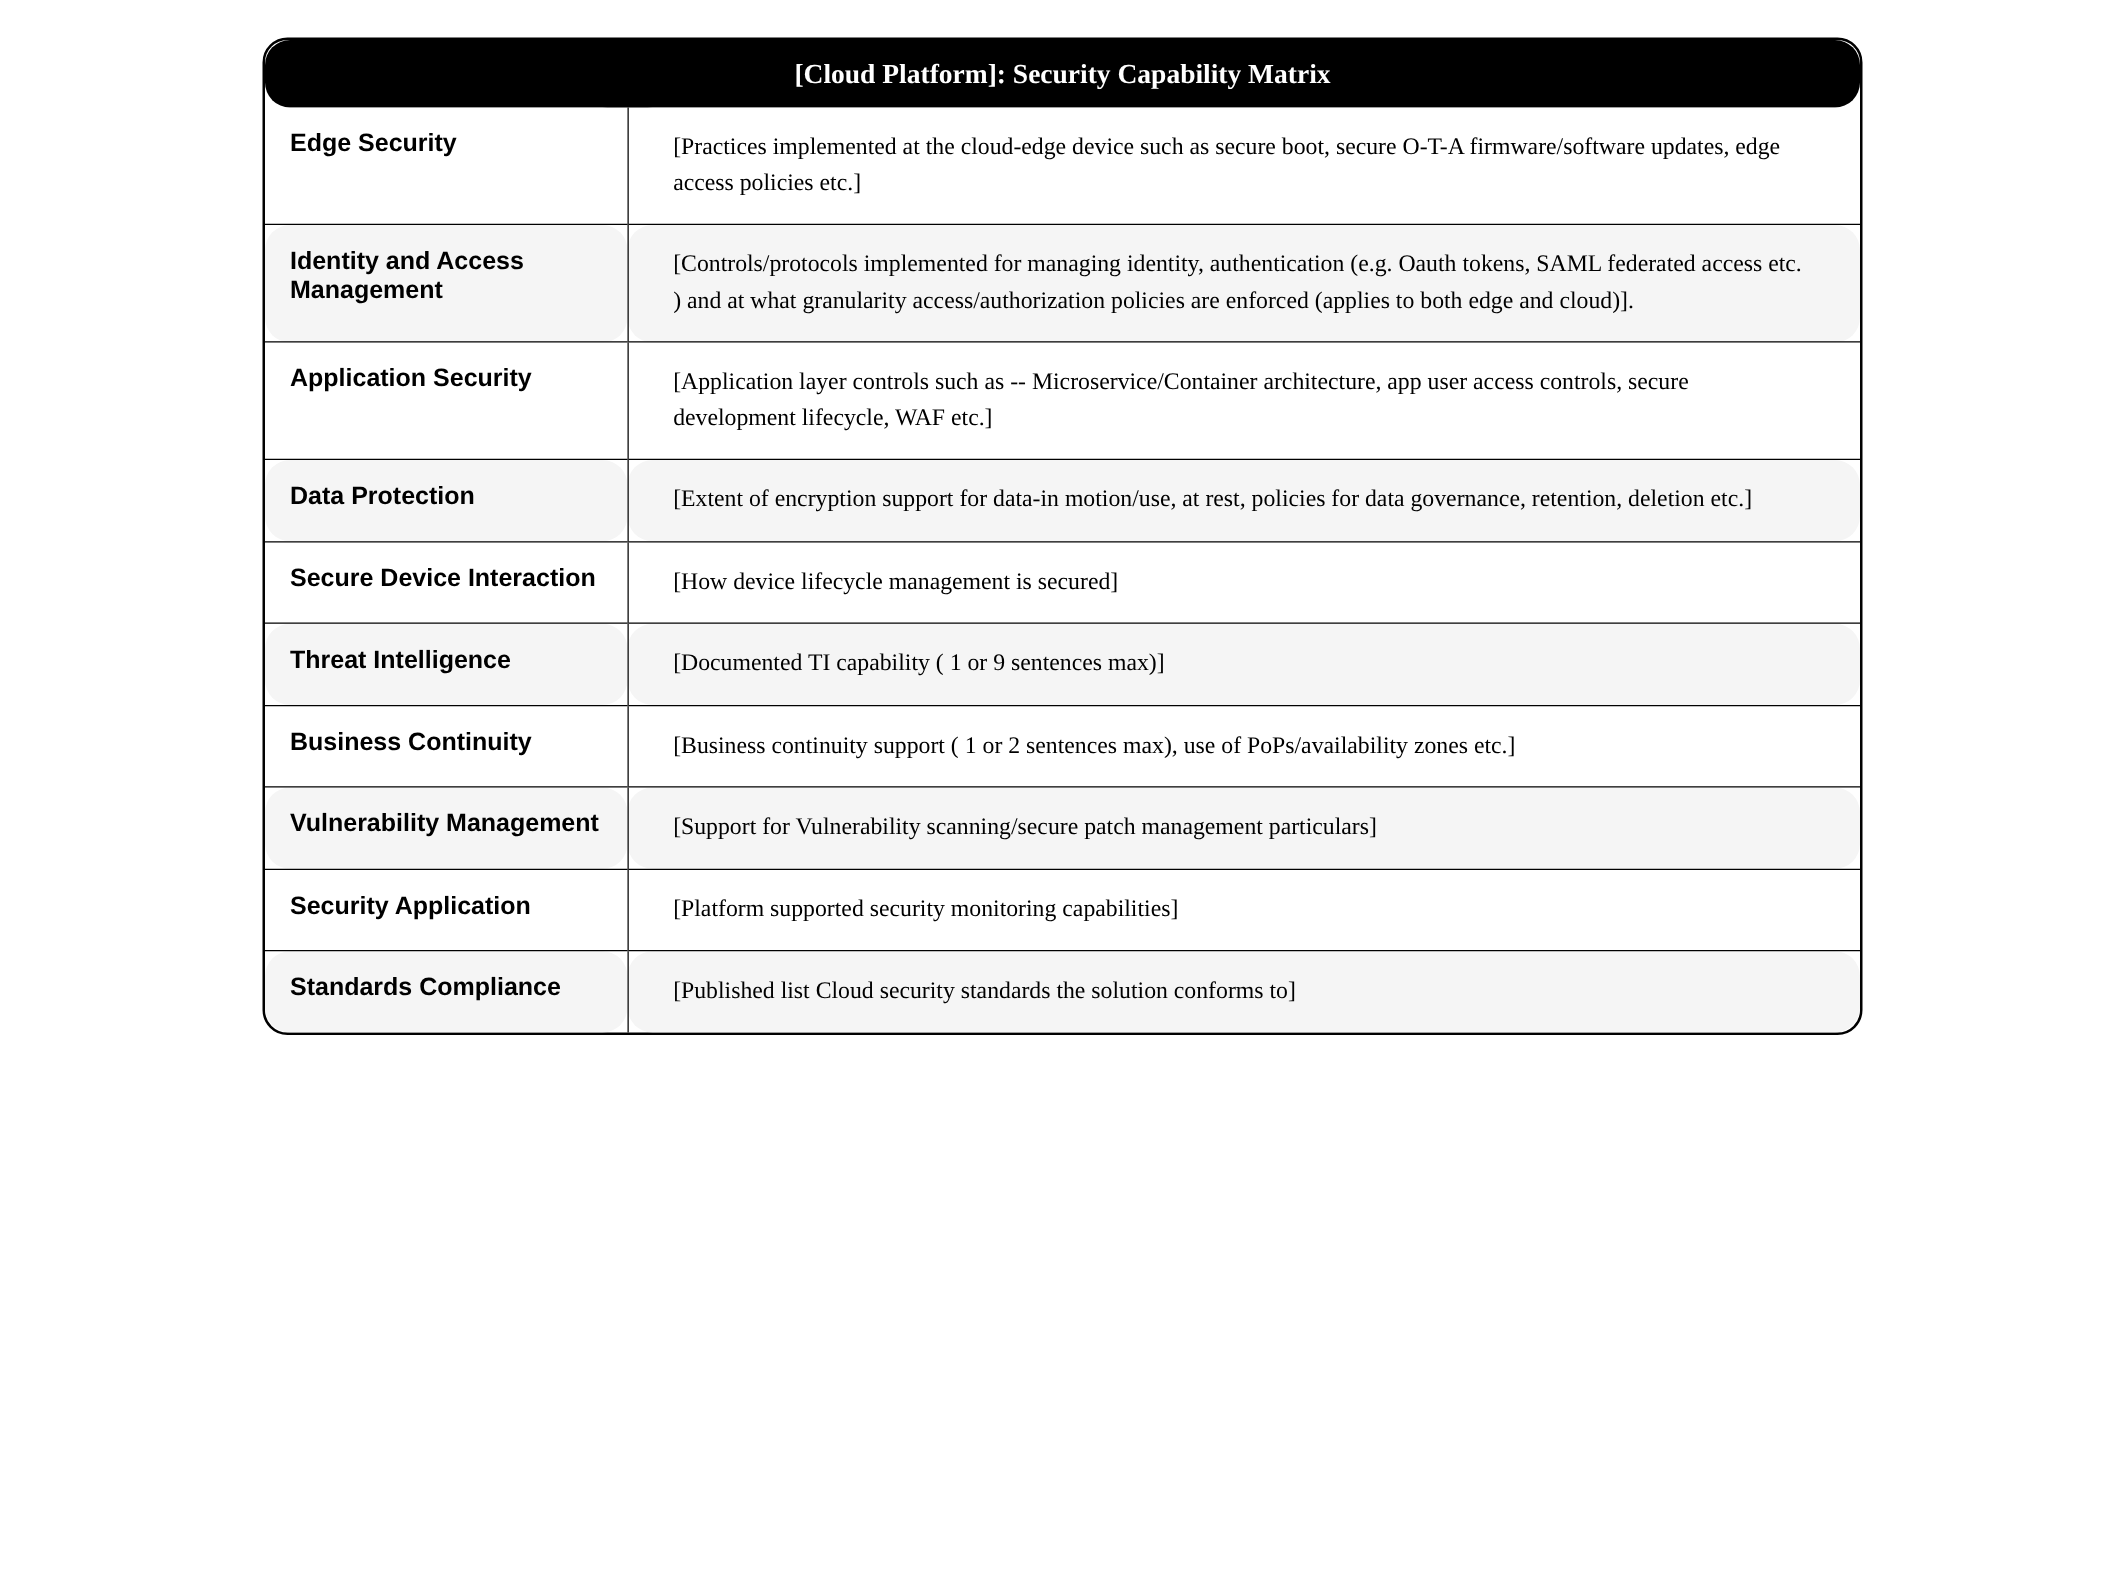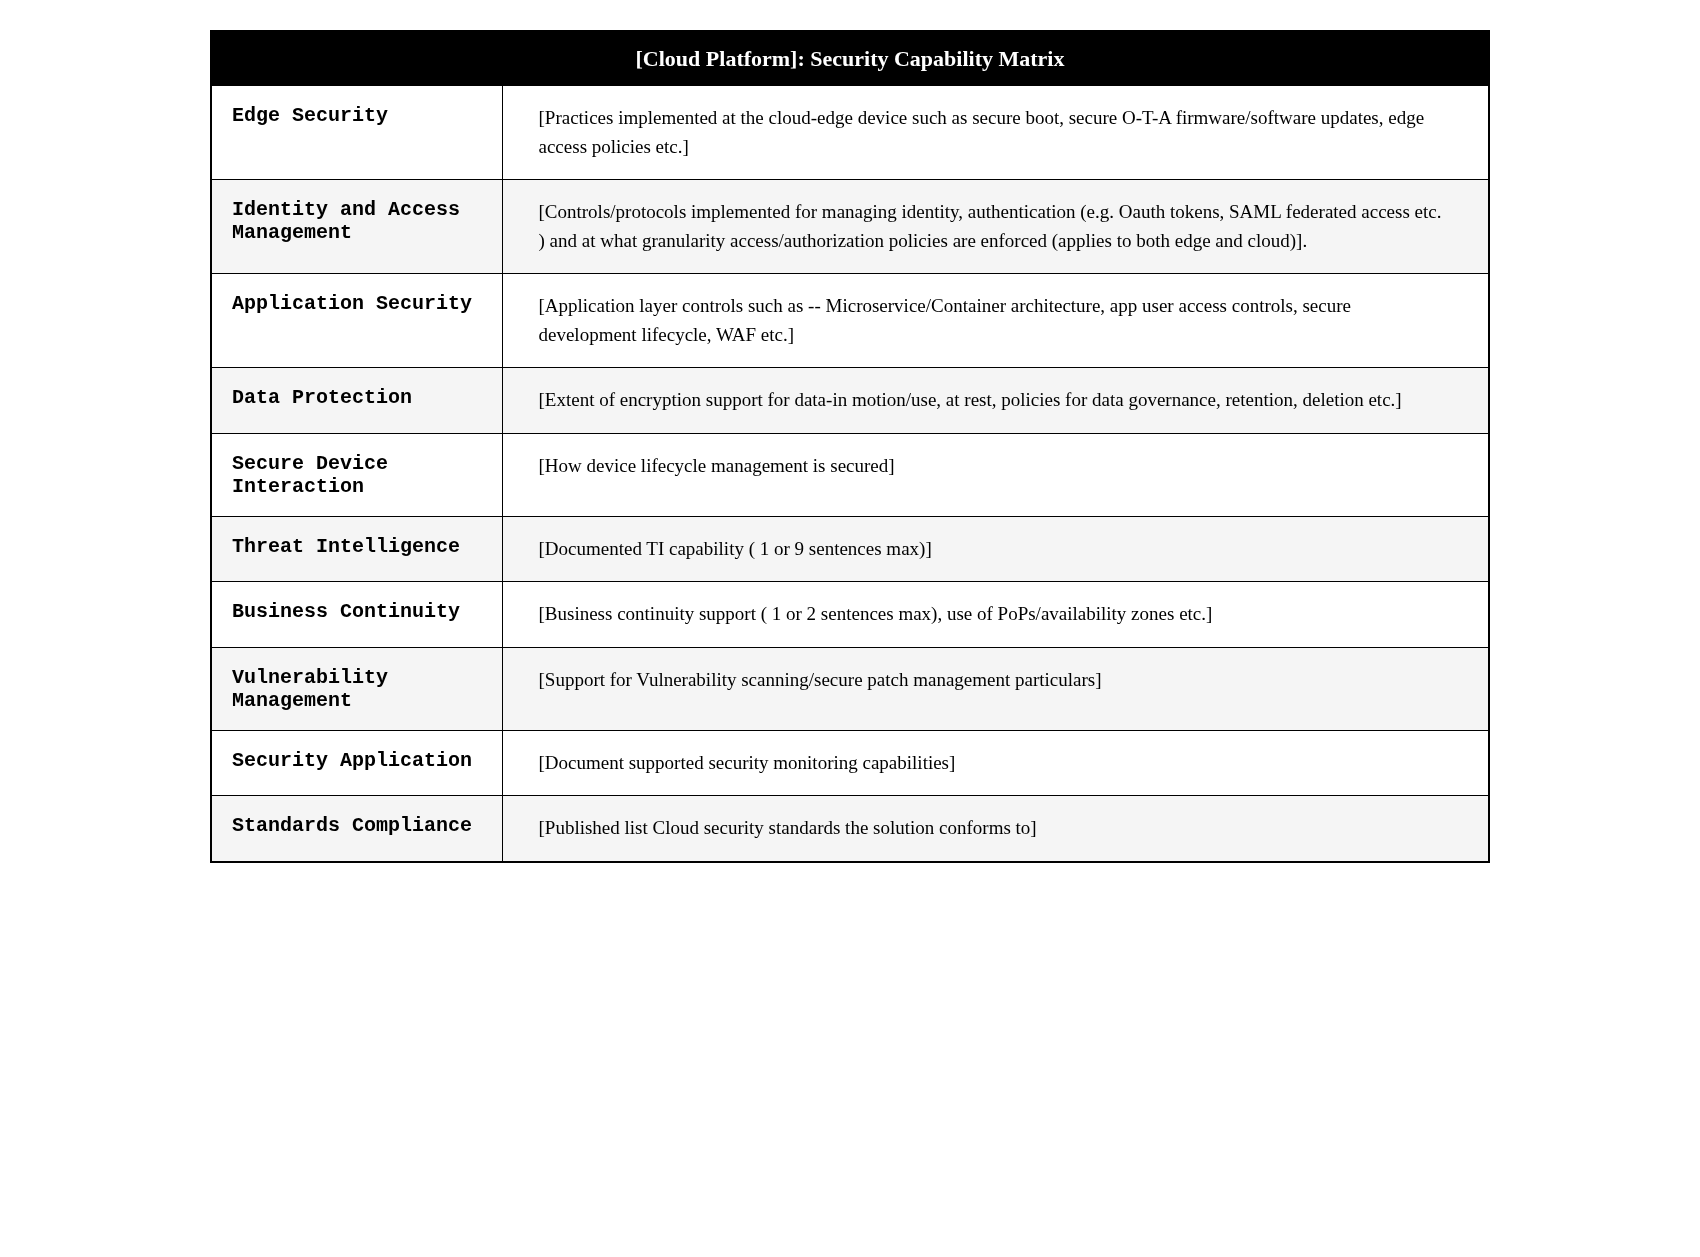--- a/index.html
+++ b/index.html
@@ -1,18 +1,19 @@
 <!DOCTYPE html>
 <html><head>
   <meta charset="utf-8">
   <style>
     * {
       margin: 0;
       padding: 0;
       box-sizing: border-box;
+      border-radius: 20px;
     }
 
     body {
       background: #ffffff;
       font-family: 'Georgia', 'Times New Roman', serif;
       font-size: 18px;
       color: #000000;
       display: flex;
       justify-content: center;
       align-items: flex-start;
@@ -48,21 +49,21 @@
       border-top: none;
     }
 
     .cell-label {
       width: 290px;
       padding: 18px 20px;
       font-weight: bold;
       font-size: 20px;
       vertical-align: top;
       border-right: 1.5px solid #000000;
-      font-family: Liberation Mono, monospace;
+      font-family: Liberation Sans, sans-serif;
     }
 
     .cell-desc {
       padding: 18px 36px;
       font-size: 19px;
       vertical-align: top;
       font-family: 'Georgia', 'Times New Roman', serif;
       line-height: 1.5;
     }
 
@@ -108,21 +109,21 @@
         <tr>
           <td class="cell-label">Business Continuity</td>
           <td class="cell-desc">[Business continuity support ( 1 or 2 sentences max), use of PoPs/availability zones etc.]</td>
         </tr>
         <tr>
           <td class="cell-label">Vulnerability Management</td>
           <td class="cell-desc">[Support for Vulnerability scanning/secure patch management particulars]</td>
         </tr>
         <tr>
           <td class="cell-label">Security Application</td>
-          <td class="cell-desc">[Document supported security monitoring capabilities]</td>
+          <td class="cell-desc">[Platform supported security monitoring capabilities]</td>
         </tr>
         <tr>
           <td class="cell-label">Standards Compliance</td>
           <td class="cell-desc">[Published list Cloud security standards the solution conforms to]</td>
         </tr>
       </tbody>
   </table>
 </div>
 
 </body></html>

